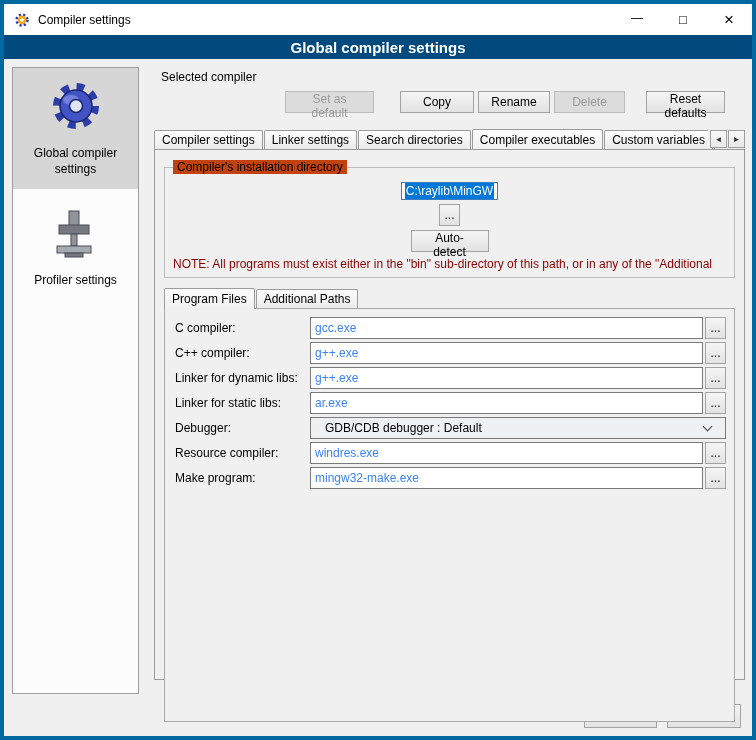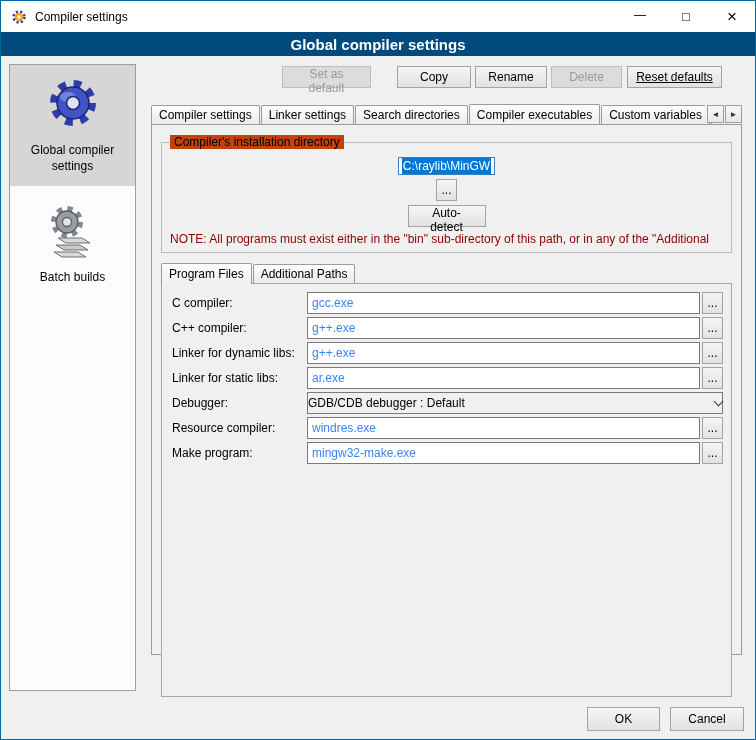--- a/index.html
+++ b/index.html
@@ -1,17 +1,17 @@
 <!DOCTYPE html>
 <html><head>
 <meta charset="utf-8">
 <style>
   * { margin:0; padding:0; box-sizing:border-box; }
   body { background:#8f8f8f; font-family:"Liberation Sans", sans-serif; font-size:12px; color:#000; }
-  .window { width:756px; height:740px; background:#f0f0f0; border:1px solid #0369a1; position:relative; margin:0 auto; overflow:hidden; }
+  .window { width:756px; height:740px; background:#f0f0f0; border:4px solid #0369a1; position:relative; margin:0 auto; overflow:hidden; }
 
   
   .titlebar { height:31px; background:#ffffff; display:flex; align-items:center; padding-left:10px; }
   .app-icon { width:16px; height:16px; margin-right:8px; flex:0 0 auto; }
   .title-text { font-size:12px; }
   .win-controls { margin-left:auto; display:flex; height:100%; }
   .winbtn { width:46px; height:100%; border:none; background:#ffffff; font-family:inherit; display:flex; align-items:center; justify-content:center; cursor:default; }
   .winbtn .glyph-min { font-size:12px; margin-top:-4px; }
   .winbtn .glyph-max { font-size:13px; }
   .winbtn .glyph-close { font-size:17px; }
@@ -33,21 +33,21 @@
   .main-combo { margin-left:7px; margin-right:2px; }
   .chev { width:7px; height:7px; border-right:1.6px solid #3c3c3c; border-bottom:1.6px solid #3c3c3c; transform:rotate(45deg); margin-left:auto; margin-top:-3px; flex:0 0 auto; }
 
   .btn { height:22px; background:linear-gradient(#f5f5f5,#e2e2e2); border:1px solid #a3a3a3; font-family:inherit; font-size:12px; color:#000; padding:0 8px; cursor:default; }
   .btn.disabled { background:#dcdcdc; color:#9a9a9a; border-color:#bdbdbd; }
   .compiler-buttons { display:flex; margin:7px 20px 0 7px; }
   .btn-setdefault { margin-left:124px; width:89px; }
   .btn-copy { margin-left:26px; width:74px; }
   .btn-rename { margin-left:4px; width:72px; }
   .btn-delete { margin-left:4px; width:71px; }
-  .btn-reset { margin-left:auto; width:95px;text-decoration:underline; }
+  .btn-reset { margin-left:auto; width:79px; }
 
   
   .tabstrip { display:flex; align-items:flex-end; height:21px; margin-top:15px; position:relative; overflow:hidden; padding-right:37px; }
   .tab { height:19px; display:flex; align-items:center; padding:0 7px; background:linear-gradient(#fdfdfd,#ebebeb); border:1px solid #9b9b9b; border-bottom:none; border-radius:2px 2px 0 0; margin-right:1px; white-space:nowrap; flex:0 0 auto; cursor:default; }
   .tab.active { height:21px; background:linear-gradient(#fcfcfc,#f0f0f0); position:relative; z-index:3; margin-bottom:-1px; padding-bottom:1px; }
   .tabscroll { position:absolute; right:0; top:2px; display:flex; gap:1px; background:#f0f0f0; z-index:4; padding-left:2px; }
   .sbtn { width:17px; height:18px; border:1px solid #9f9f9f; background:linear-gradient(#f8f8f8,#e8e8e8); font-size:8px; display:flex; align-items:center; justify-content:center; font-family:inherit; color:#333; }
 
   .tabpanel { border:1px solid #9b9b9b; background:#f0f0f0; height:531px; position:relative; z-index:1; padding:0 9px; }
 
@@ -62,21 +62,21 @@
   .note-text { color:#8B0000; margin-top:5px; white-space:nowrap; overflow:hidden; }
 
   
   .subtabs { display:flex; align-items:flex-end; height:20px; margin-top:10px; position:relative; z-index:2; }
   .subpanel { border:1px solid #a8a8a8; background:#f0f0f0; height:414px; padding:1px 8px 0 10px; }
 
   .form-row { display:flex; align-items:center; height:16px; margin-top:9px; }
   .form-row.first { margin-top:10px; }
   .form-label { width:135px; flex:0 0 auto; }
   .form-input { flex:1; height:22px; border:1px solid #7a7a7a; background:#fff; font-family:inherit; font-size:12px; padding:0 4px; color:#3b82f6; }
-  .form-combo { flex:1; height:22px; border:1px solid #7a7a7a; background:#eef0f1; display:flex; align-items:center; padding:0 0; }
+  .form-combo { flex:1; height:22px; border:1px solid #7a7a7a; background:#eef0f1; display:flex; align-items:center; padding:0 14px; }
   .form-row .mini-btn { margin-left:2px; }
 
   
   .footer { position:absolute; bottom:8px; right:11px; display:flex; gap:10px; }
   .footer .btn { height:24px; }
   .btn-ok { width:73px; }
   .btn-cancel { width:74px; }
 </style>
 </head>
 <body>
@@ -113,34 +113,33 @@
         <circle cx="29" cy="28" r="18" fill="none" stroke="#2d3da8" stroke-width="10" stroke-dasharray="7.07 7.07"></circle>
         <circle cx="29" cy="28" r="16" fill="#4253c5"></circle>
         <ellipse cx="24" cy="22" rx="8" ry="5" fill="#7b8ae0" opacity="0.85"></ellipse>
         <circle cx="29" cy="28" r="16" fill="none" stroke="#1b2470" stroke-width="1.5"></circle>
         <circle cx="29" cy="28" r="6.5" fill="#dfe3f2" stroke="#1b2470" stroke-width="1.5"></circle>
       </svg>
       <span class="side-label">Global compiler settings</span>
     </div>
     <div class="side-item">
       <svg class="side-icon" viewBox="0 0 58 58">
-        <circle cx="23" cy="20" r="12" fill="none" stroke="#83878d" stroke-width="8" stroke-dasharray="4.71 4.71"></circle>
-        <circle cx="23" cy="20" r="11" fill="#989da4"></circle>
-        <circle cx="23" cy="20" r="11" fill="none" stroke="#5b5e63" stroke-width="1.3"></circle>
-        <circle cx="23" cy="20" r="4.5" fill="#e4e4e4" stroke="#5b5e63" stroke-width="1.3"></circle>
-        <path d="M14 36 h24 l8 5 h-24 z" fill="#d7d8da" stroke="#6e7074"></path>
-        <path d="M12 43 h24 l8 5 h-24 z" fill="#c7c8cb" stroke="#6e7074"></path>
-        <path d="M10 50 h24 l8 5 h-24 z" fill="#d7d8da" stroke="#6e7074"></path>
+        <rect x="22" y="6" width="10" height="16" fill="#8f949b" stroke="#4a4d52"></rect>
+        <rect x="12" y="20" width="30" height="9" fill="#75797f" stroke="#4a4d52"></rect>
+        <rect x="24" y="29" width="6" height="12" fill="#8f949b" stroke="#4a4d52"></rect>
+        <rect x="10" y="41" width="34" height="7" fill="#a6abb2" stroke="#4a4d52"></rect>
+        <rect x="18" y="48" width="18" height="4" fill="#75797f" stroke="#4a4d52"></rect>
       </svg>
-      <span class="side-label">Batch builds</span>
+      <span class="side-label">Profiler settings</span>
     </div>
   </div>
 
   <div class="main">
 
+    <div class="field-label">Selected compiler</div>
 
 
     <div class="compiler-buttons">
       <button class="btn disabled btn-setdefault">Set as default</button>
       <button class="btn btn-copy">Copy</button>
       <button class="btn btn-rename">Rename</button>
       <button class="btn disabled btn-delete">Delete</button>
       <button class="btn btn-reset">Reset defaults</button>
     </div>
 

